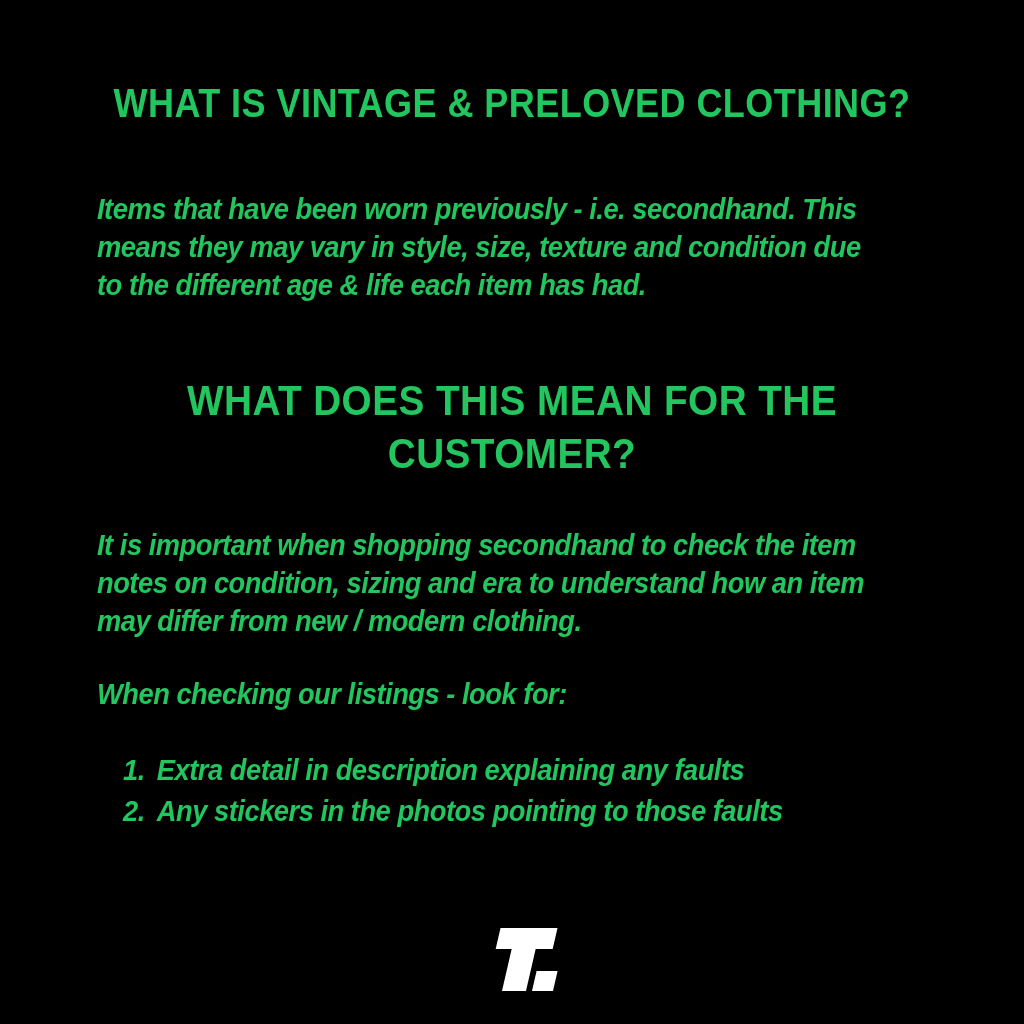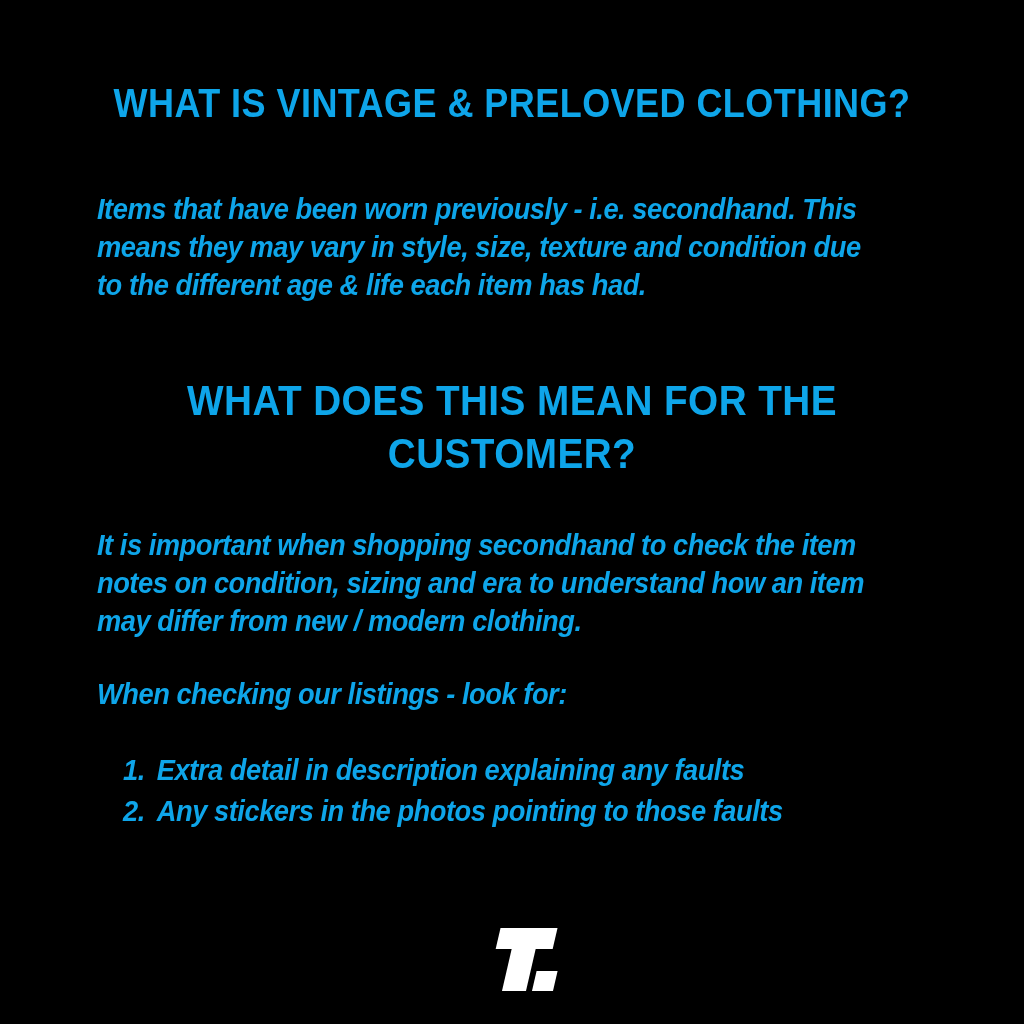--- a/index.html
+++ b/index.html
@@ -5,21 +5,21 @@
   html, body {
     margin: 0;
     padding: 0;
     background: #000000;
   }
   .canvas {
     position: relative;
     width: 1024px;
     height: 1024px;
     background: #000000;
-    color: #0ea5e9;
+    color: #22c55e;
     font-family: "Liberation Sans", sans-serif;
     overflow: hidden;
   }
   .heading {
     position: absolute;
     left: 0;
     width: 1024px;
     text-align: center;
     font-weight: 900;
     margin: 0;

